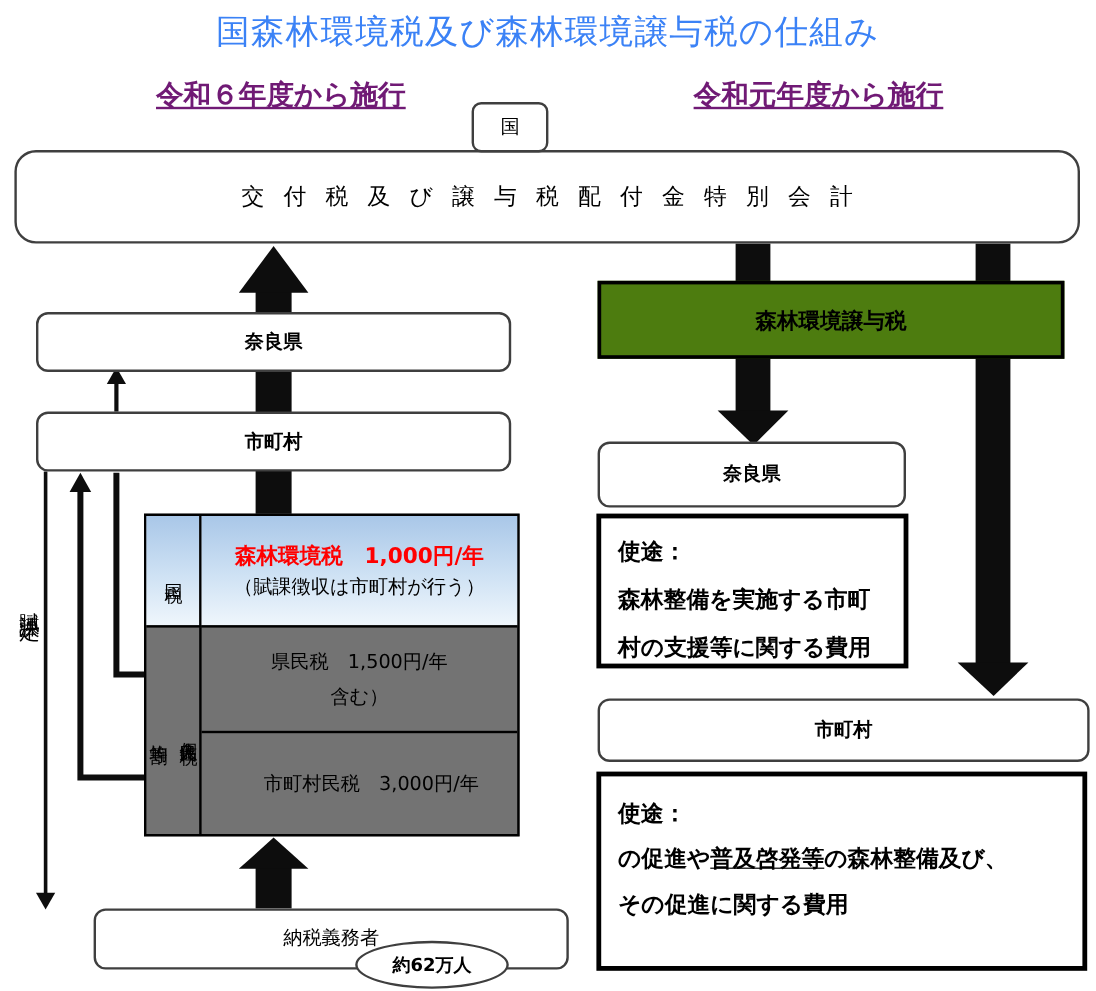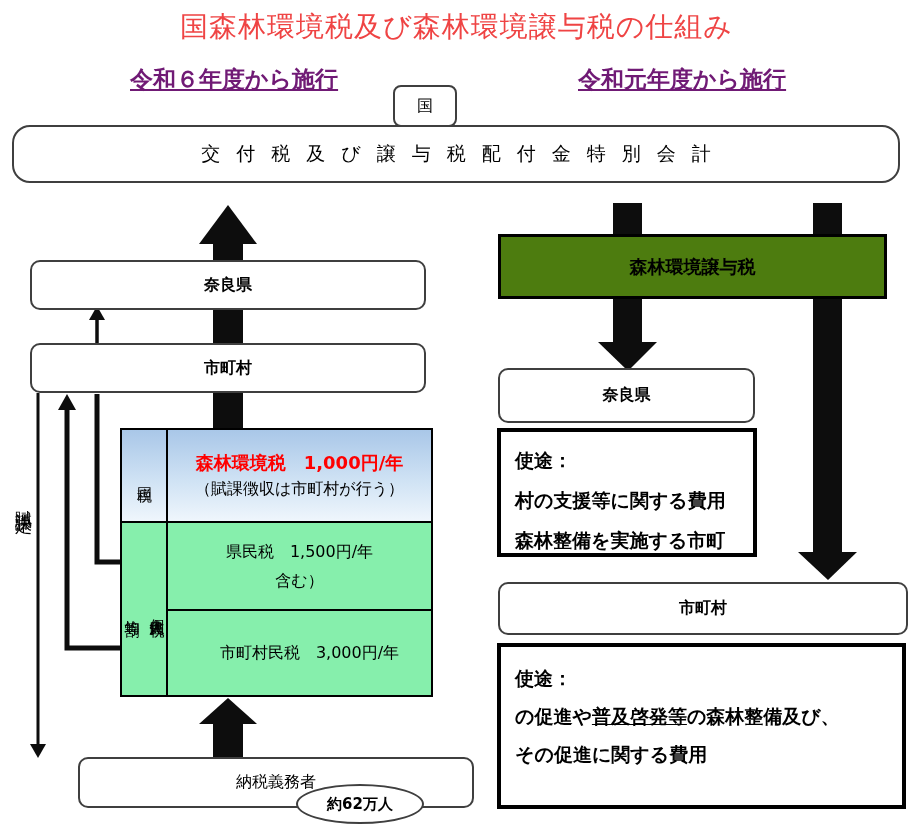--- a/index.html
+++ b/index.html
@@ -4,36 +4,36 @@
 <style>
   html,body{margin:0;padding:0;background:#ffffff;}
   #canvas{
     position:relative;width:913px;height:826px;background:#ffffff;
     font-family:"DejaVu Sans","Liberation Sans",sans-serif;color:#000;
     overflow:hidden;
   }
   .abs{position:absolute;}
   .title{
     left:0;top:8px;width:913px;text-align:center;
-    font-size:28px;letter-spacing:1px;color:#ef4444;z-index:4;
+    font-size:28px;letter-spacing:1px;color:#3b82f6;z-index:4;
   }
   .note{
     top:64px;font-size:23px;font-weight:bold;color:#701a75;
     text-decoration:underline;z-index:4;white-space:nowrap;
   }
   .note-left{left:130px;}
   .note-right{left:578px;}
   .rbox{
     background:#ffffff;border:2px solid #3f3f3f;border-radius:10px;
     display:flex;align-items:center;justify-content:center;z-index:2;
     box-sizing:border-box;font-size:16px;
   }
   .kuni{left:393px;top:85px;width:64px;height:42px;border-radius:8px;z-index:3;}
   .bigbox{
-    left:12px;top:125px;width:888px;height:58px;border-radius:18px;
+    left:12px;top:125px;width:888px;height:78px;border-radius:18px;
     font-size:19px;letter-spacing:16px;text-indent:16px;
   }
   .nara-l{left:30px;top:260px;width:396px;height:50px;font-weight:bold;}
   .muni-l{left:30px;top:343px;width:396px;height:50px;font-weight:bold;}
   .taxpayer{left:30px;top:757px;width:396px;height:51px;margin-left:48px;}
   .ellipse{
     left:296px;top:784px;width:128px;height:40px;border-radius:50%;
     background:#fff;border:2px solid #3f3f3f;display:flex;align-items:center;
     justify-content:center;font-size:15px;font-weight:bold;z-index:3;box-sizing:border-box;
   }
@@ -47,21 +47,21 @@
   .usage{
     background:#fff;border:4px solid #000;z-index:2;box-sizing:border-box;
     font-weight:bold;font-size:19px;line-height:40px;padding:8px 6px 14px 14px;
   }
   .usage1{left:497px;top:428px;width:260px;height:129px;}
   .usage2{left:497px;top:643px;width:409px;height:166px;line-height:38px;padding-top:12px;}
   .u{ text-decoration:underline;}
   
   .taxtable{
     left:120px;top:428px;width:313px;height:269px;z-index:2;
-    border:2px solid #000;box-sizing:border-box;background:#86efac;
+    border:2px solid #000;box-sizing:border-box;background:#737373;
     display:grid;grid-template-columns:46px 1fr;grid-template-rows:93px 88px 1fr;
   }
   .cell{box-sizing:border-box;display:flex;align-items:center;justify-content:center;text-align:center;}
   .grad{background:linear-gradient(180deg,#a9c7e8 0%,#cfe2f4 55%,#eff6fc 100%);}
   .hdr-national{grid-column:1;grid-row:1;border-right:2px solid #000;border-bottom:2px solid #000;}
   .cell-national{grid-column:2;grid-row:1;border-bottom:2px solid #000;flex-direction:column;}
   .hdr-resident{grid-column:1;grid-row:2 / span 2;border-right:2px solid #000;flex-direction:row;gap:6px;}
   .cell-pref{grid-column:2;grid-row:2;border-bottom:2px solid #000;flex-direction:column;font-size:16px;line-height:29px;}
   .cell-muni{grid-column:2;grid-row:3;font-size:16px;padding-left:20px;}
   .vtext{writing-mode:vertical-rl;text-orientation:upright;font-size:15px;letter-spacing:1px;}
@@ -169,22 +169,22 @@
   </div>
 
   <div class="abs bluebox">
     <span>森林環境譲与税</span>
   </div>
   <div class="abs rbox nara-r">
     <span>奈良県</span>
   </div>
   <div class="abs usage usage1">
     <div>使途：</div>
+    <div>森林整備を実施する市町</div>
     <div>村の支援等に関する費用</div>
-    <div>森林整備を実施する市町</div>
   </div>
   <div class="abs rbox muni-r">
     <span>市町村</span>
   </div>
   <div class="abs usage usage2">
     <div>使途：</div>
     <div><span>の促進や</span><span class="u">普及啓発等</span><span>の森林整備及び、</span></div>
     <div>その促進に関する費用</div>
   </div>
 

